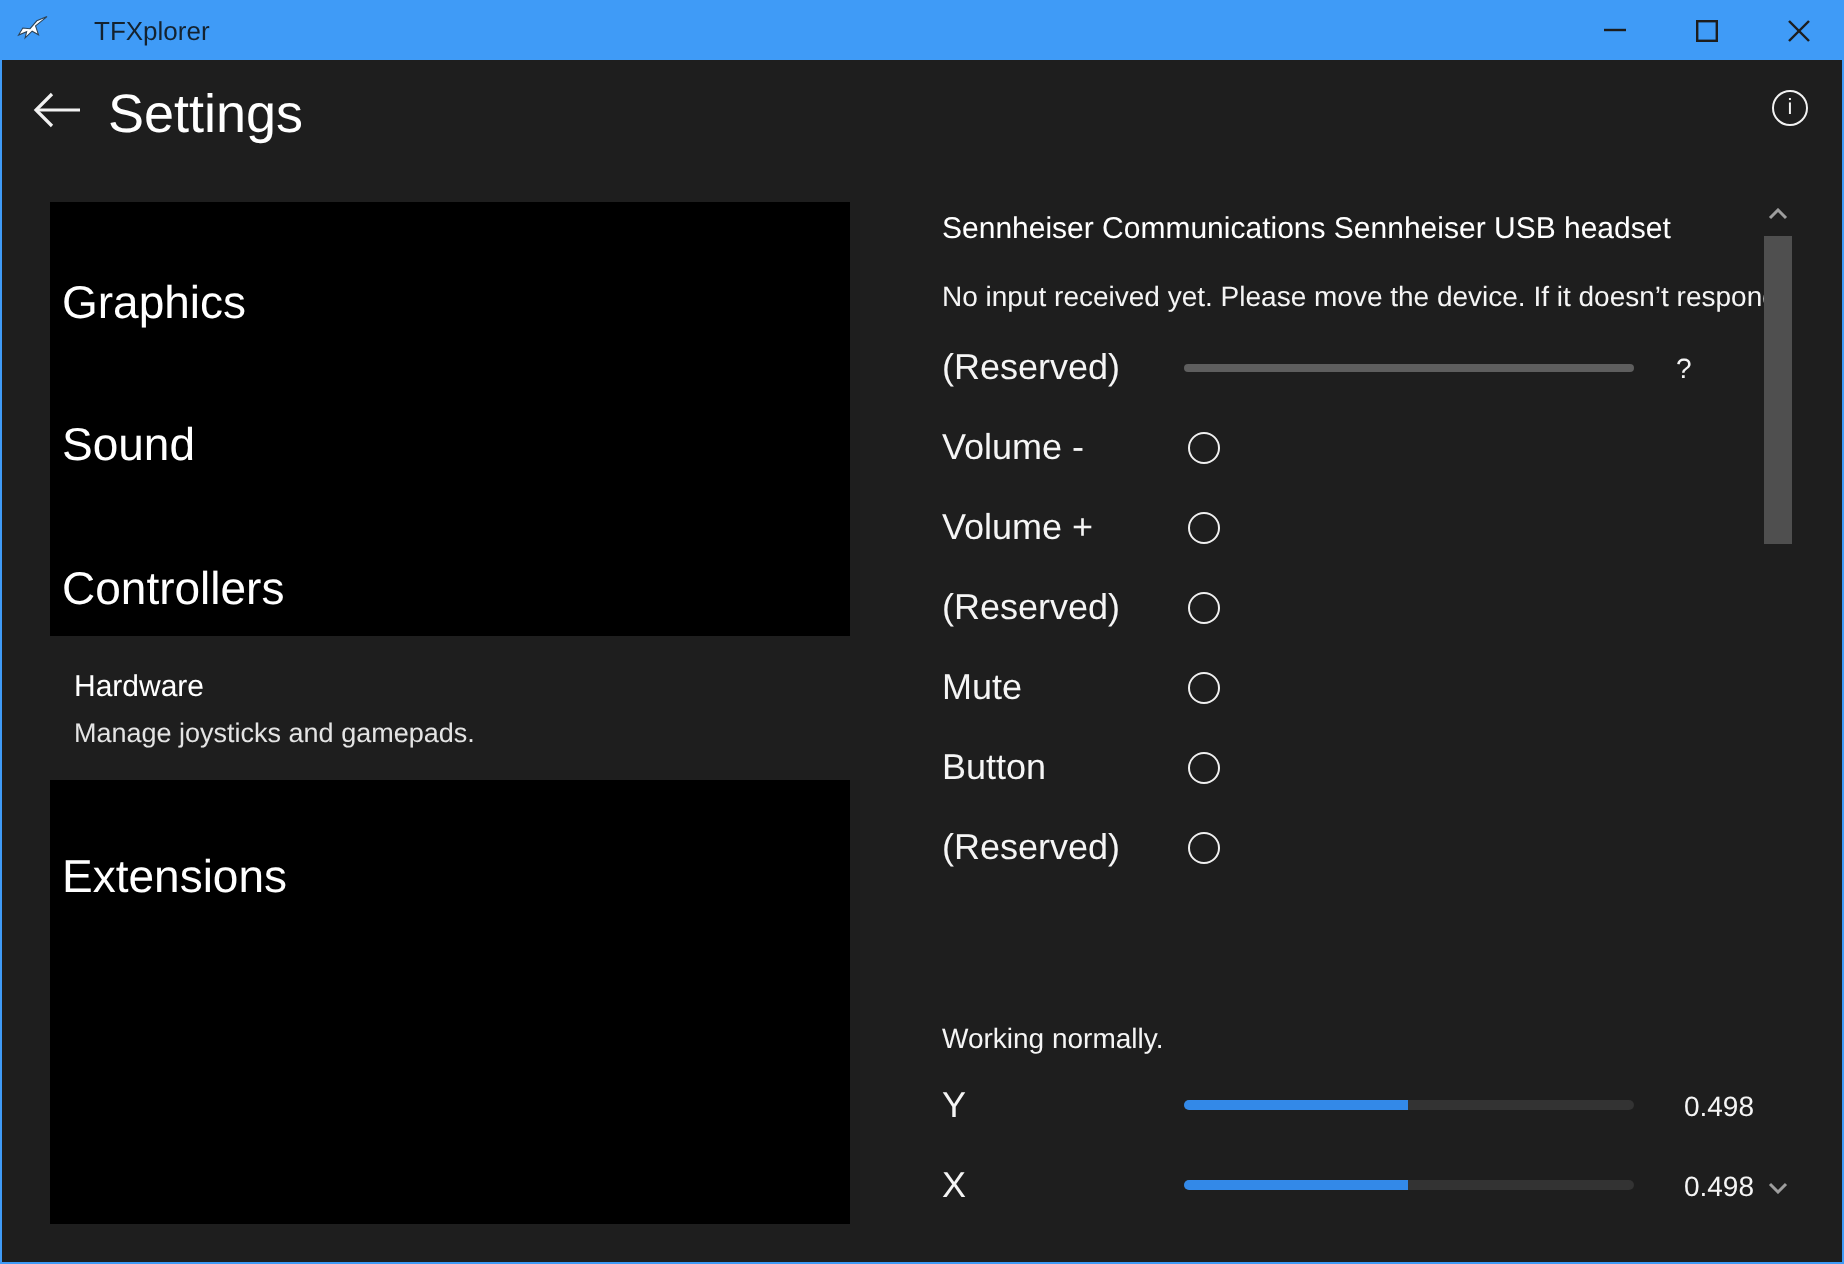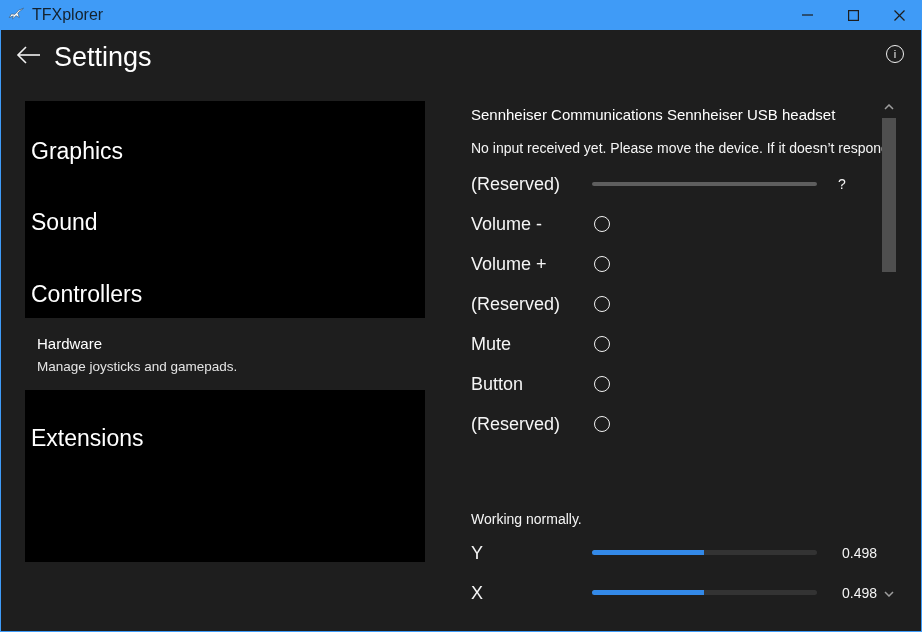--- a/index.html
+++ b/index.html
@@ -3,36 +3,36 @@
 <meta charset="utf-8">
 <style>
   html,body{margin:0;padding:0;background:#2a2a2a;}
   .window{
     position:relative;width:922px;height:632px;background:#1e1e1e;
     font-family:"Liberation Sans",sans-serif;color:#fff;overflow:hidden;
   }
   
   .titlebar{position:absolute;top:0;left:0;width:922px;height:30px;background:#3f9bf7;display:flex;align-items:center;}
   .app-icon{margin-left:8px;width:17px;height:17px;display:flex;align-items:center;}
-  .app-title{margin-left:7px;font-size:16px;color:#14222e;}
+  .app-title{margin-left:22px;font-size:13px;color:#14222e;}
   .winbtns{position:absolute;right:0;top:0;height:30px;display:flex;}
   .winbtn{width:46px;height:30px;display:flex;align-items:center;justify-content:center;background:none;border:none;padding:0;cursor:default;}
   
   .edge{position:absolute;background:#3f9bf7;}
   .edge.l{left:0;top:30px;bottom:0;width:1px;}
   .edge.r{right:0;top:30px;bottom:0;width:1px;}
   .edge.b{left:0;right:0;bottom:0;height:1px;}
   
   .back{position:absolute;left:13px;top:42px;width:30px;height:26px;background:none;border:none;padding:0;display:flex;align-items:center;justify-content:center;cursor:pointer;}
   .page-title{position:absolute;left:54px;top:41px;margin:0;font-size:27px;font-weight:400;line-height:32px;color:#fff;}
   .info{position:absolute;left:886px;top:45px;width:18px;height:18px;border:1.5px solid #f2f2f2;border-radius:50%;box-sizing:border-box;display:flex;align-items:center;justify-content:center;font-size:11px;line-height:1;color:#f2f2f2;background:none;padding:0;cursor:pointer;}
   
   .panel{position:absolute;left:25px;width:400px;background:#000;text-align:center;}
   .panel.p1{top:101px;height:217px;}
-  .panel.p2{top:390px;height:172px;}
+  .panel.p2{top:390px;height:222px;}
   .cat{position:absolute;left:6px;font-size:23px;line-height:23px;color:#fff;cursor:pointer;}
   .hw{position:absolute;left:25px;top:334px;width:400px;height:48px;cursor:pointer;}
   .hw-title{position:absolute;left:12px;top:0;font-size:15px;line-height:19px;color:#fff;}
   .hw-sub{position:absolute;left:12px;top:24px;font-size:13.5px;line-height:17px;color:#e4e4e4;}
   
   .dev-name{position:absolute;left:447px;font-size:15px;line-height:22px;color:#fff;white-space:nowrap;margin-left:24px;}
   .dev-status{position:absolute;left:471px;font-size:14px;line-height:20px;width:411px;white-space:nowrap;overflow:hidden;color:#f5f5f5;}
   .row{position:absolute;left:447px;width:430px;height:22px;}
   .rlabel{position:absolute;left:24px;top:50%;transform:translateY(-50%);font-size:18px;color:#f5f5f5;white-space:nowrap;}
   .radio{position:absolute;left:147px;top:3px;width:16px;height:16px;border:1.5px solid #f0f0f0;border-radius:50%;box-sizing:border-box;background:transparent;cursor:pointer;}

